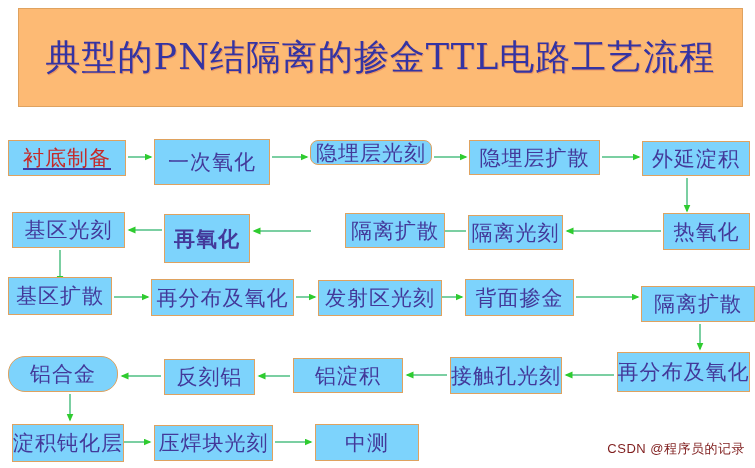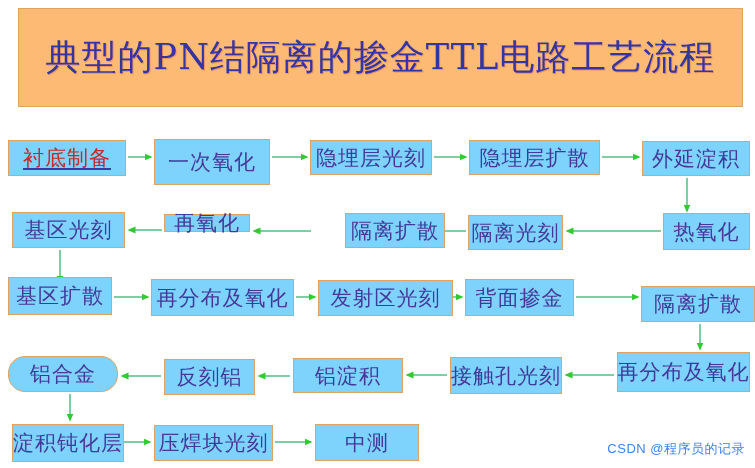--- a/index.html
+++ b/index.html
@@ -49,21 +49,21 @@
     color:var(--link-text,#c52a2a);
     text-decoration:underline;
     text-decoration-color:#3a3aa8;
     text-underline-offset:3px;
   }
   .watermark{
     position:absolute;
     right:10px;bottom:10px;
     font-family:"Liberation Sans","DejaVu Sans",sans-serif;
     font-size:13px;
-    color:#3b82f6;
+    color:#7f1d1d;
     letter-spacing:0.5px;
   }
 </style>
 </head>
 <body>
 
 <div class="stage">
 
   <div class="title-box">
     <span class="title-text">典型的PN结隔离的掺金TTL电路工艺流程</span>
@@ -99,51 +99,51 @@
       <line x1="275" y1="442" x2="311" y2="442" marker-end="url(#ah)"></line>
     </svg>
 
   <div id="flow-nodes">
       <div class="flow-node link" style="left: 8px; top: 140px; width: 118px; height: 36px;">
         <span>衬底制备</span>
       </div>
       <div class="flow-node" style="left: 154px; top: 139px; width: 116px; height: 46px;">
         <span>一次氧化</span>
       </div>
-      <div class="flow-node" style="left: 310px; top: 140px; width: 122px; height: 35px;">
+      <div class="flow-node" style="left: 310px; top: 140px; width: 122px; height: 25px; border-radius: 8px;">
         <span>隐埋层光刻</span>
       </div>
       <div class="flow-node" style="left: 469px; top: 140px; width: 131px; height: 35px;">
         <span>隐埋层扩散</span>
       </div>
       <div class="flow-node" style="left: 642px; top: 141px; width: 108px; height: 35px;">
         <span>外延淀积</span>
       </div>
       <div class="flow-node" style="left: 12px; top: 212px; width: 113px; height: 36px;">
         <span>基区光刻</span>
       </div>
-      <div class="flow-node" style="left: 164px; top: 214px; width: 86px; height: 18px;">
+      <div class="flow-node" style="left: 164px; top: 214px; width: 86px; height: 49px; font-weight: bold;">
         <span>再氧化</span>
       </div>
       <div class="flow-node" style="left: 313px; top: 213px; width: 100px; height: 35px; margin-left: 32px;">
         <span>隔离扩散</span>
       </div>
       <div class="flow-node" style="left: 468px; top: 215px; width: 95px; height: 35px;">
         <span>隔离光刻</span>
       </div>
       <div class="flow-node" style="left: 663px; top: 213px; width: 87px; height: 37px;">
         <span>热氧化</span>
       </div>
       <div class="flow-node" style="left: 8px; top: 277px; width: 104px; height: 38px;">
         <span>基区扩散</span>
       </div>
       <div class="flow-node" style="left: 151px; top: 279px; width: 143px; height: 37px;">
         <span>再分布及氧化</span>
       </div>
-      <div class="flow-node" style="left: 318px; top: 280px; width: 135px; height: 36px;">
+      <div class="flow-node" style="left: 318px; top: 280px; width: 124px; height: 36px;">
         <span>发射区光刻</span>
       </div>
       <div class="flow-node" style="left: 465px; top: 279px; width: 109px; height: 37px;">
         <span>背面掺金</span>
       </div>
       <div class="flow-node" style="left: 641px; top: 286px; width: 114px; height: 36px;">
         <span>隔离扩散</span>
       </div>
       <div class="flow-node" style="left: 8px; top: 356px; width: 110px; height: 36px; border-radius: 17px;">
         <span>铝合金</span>

